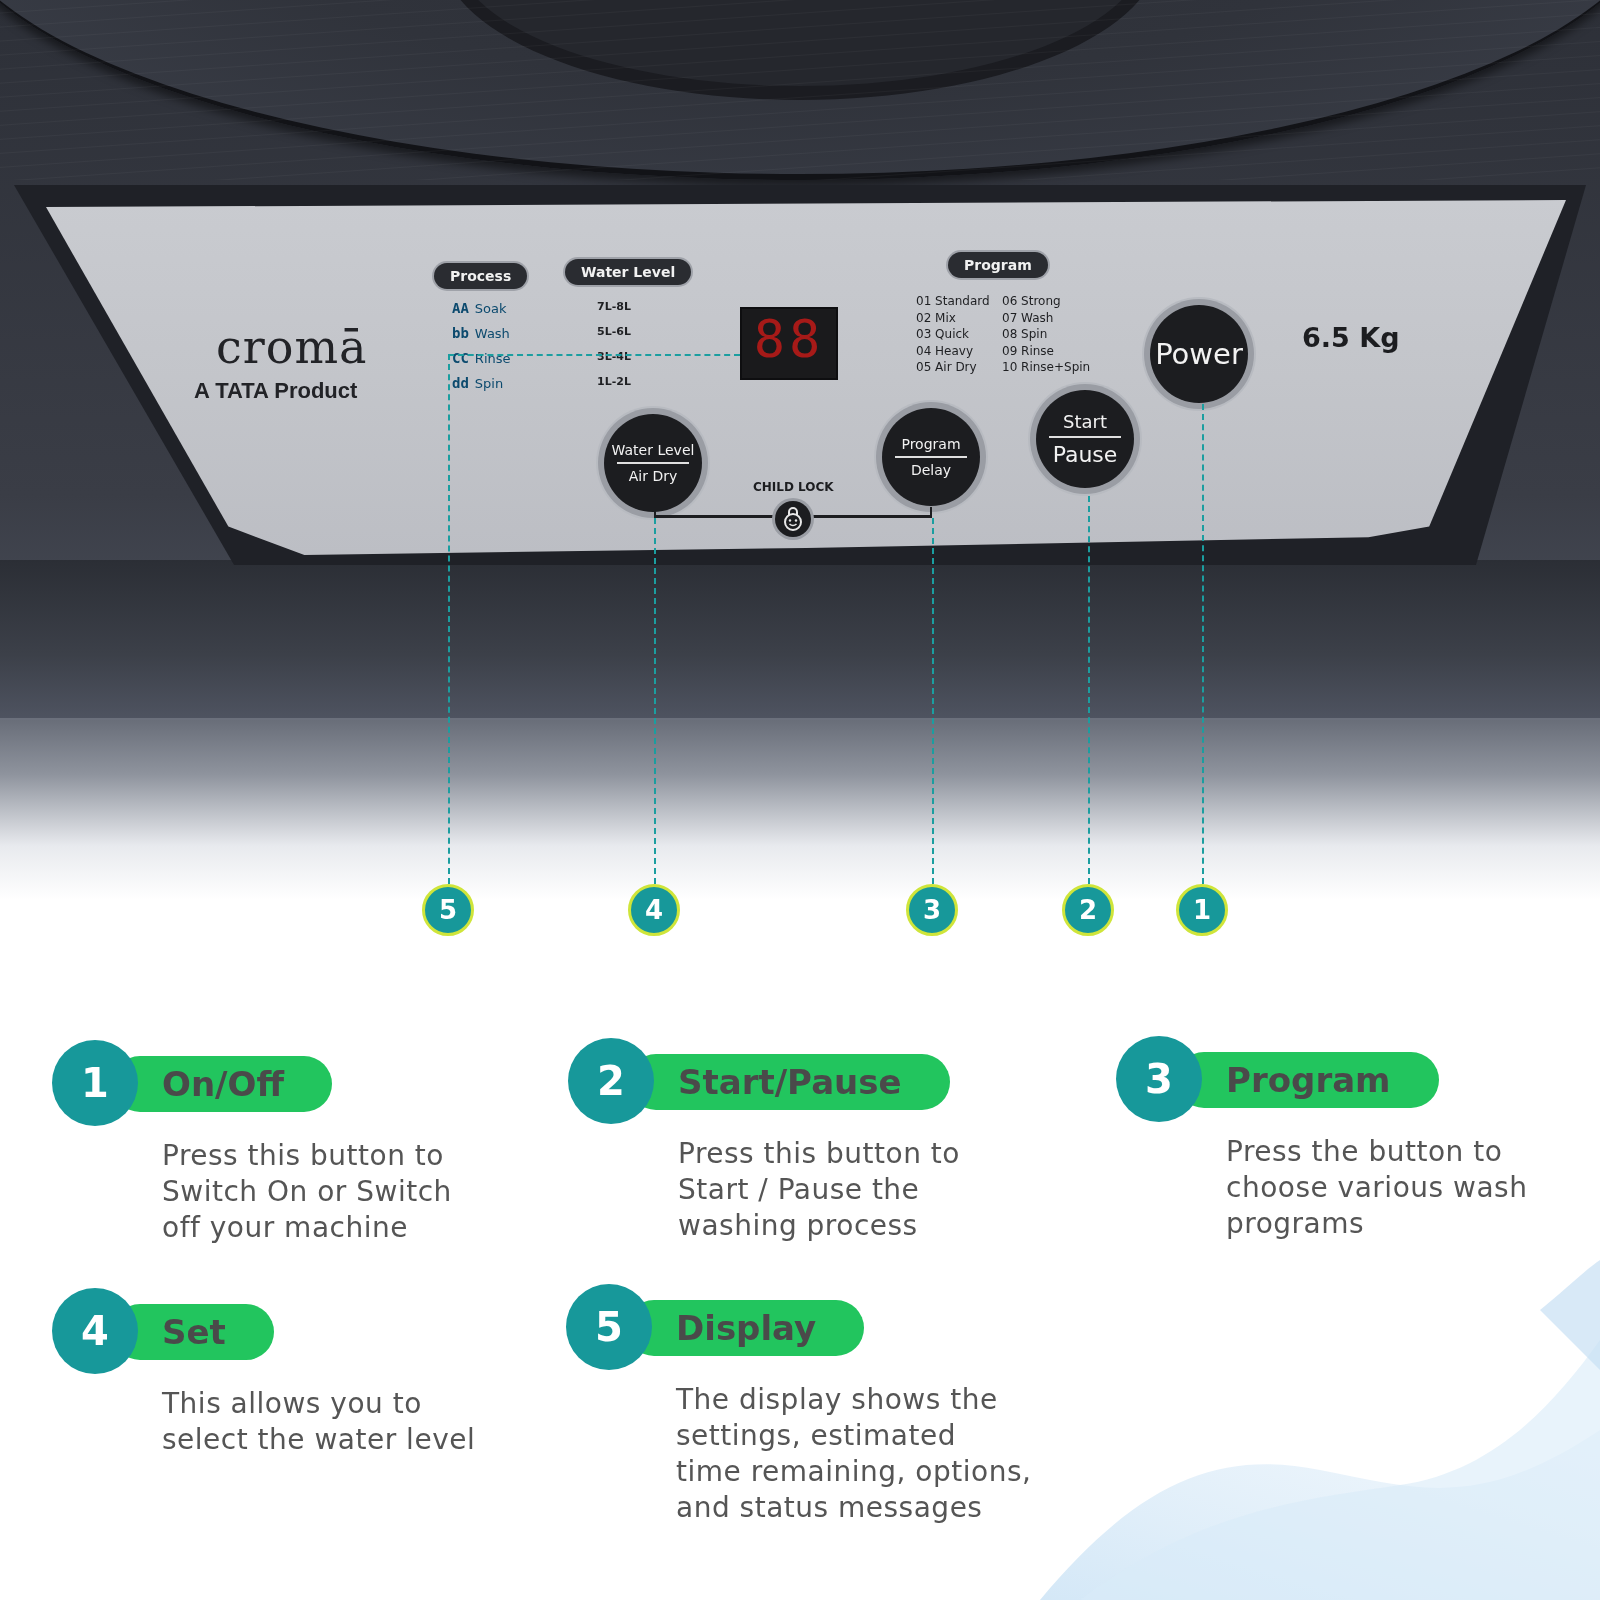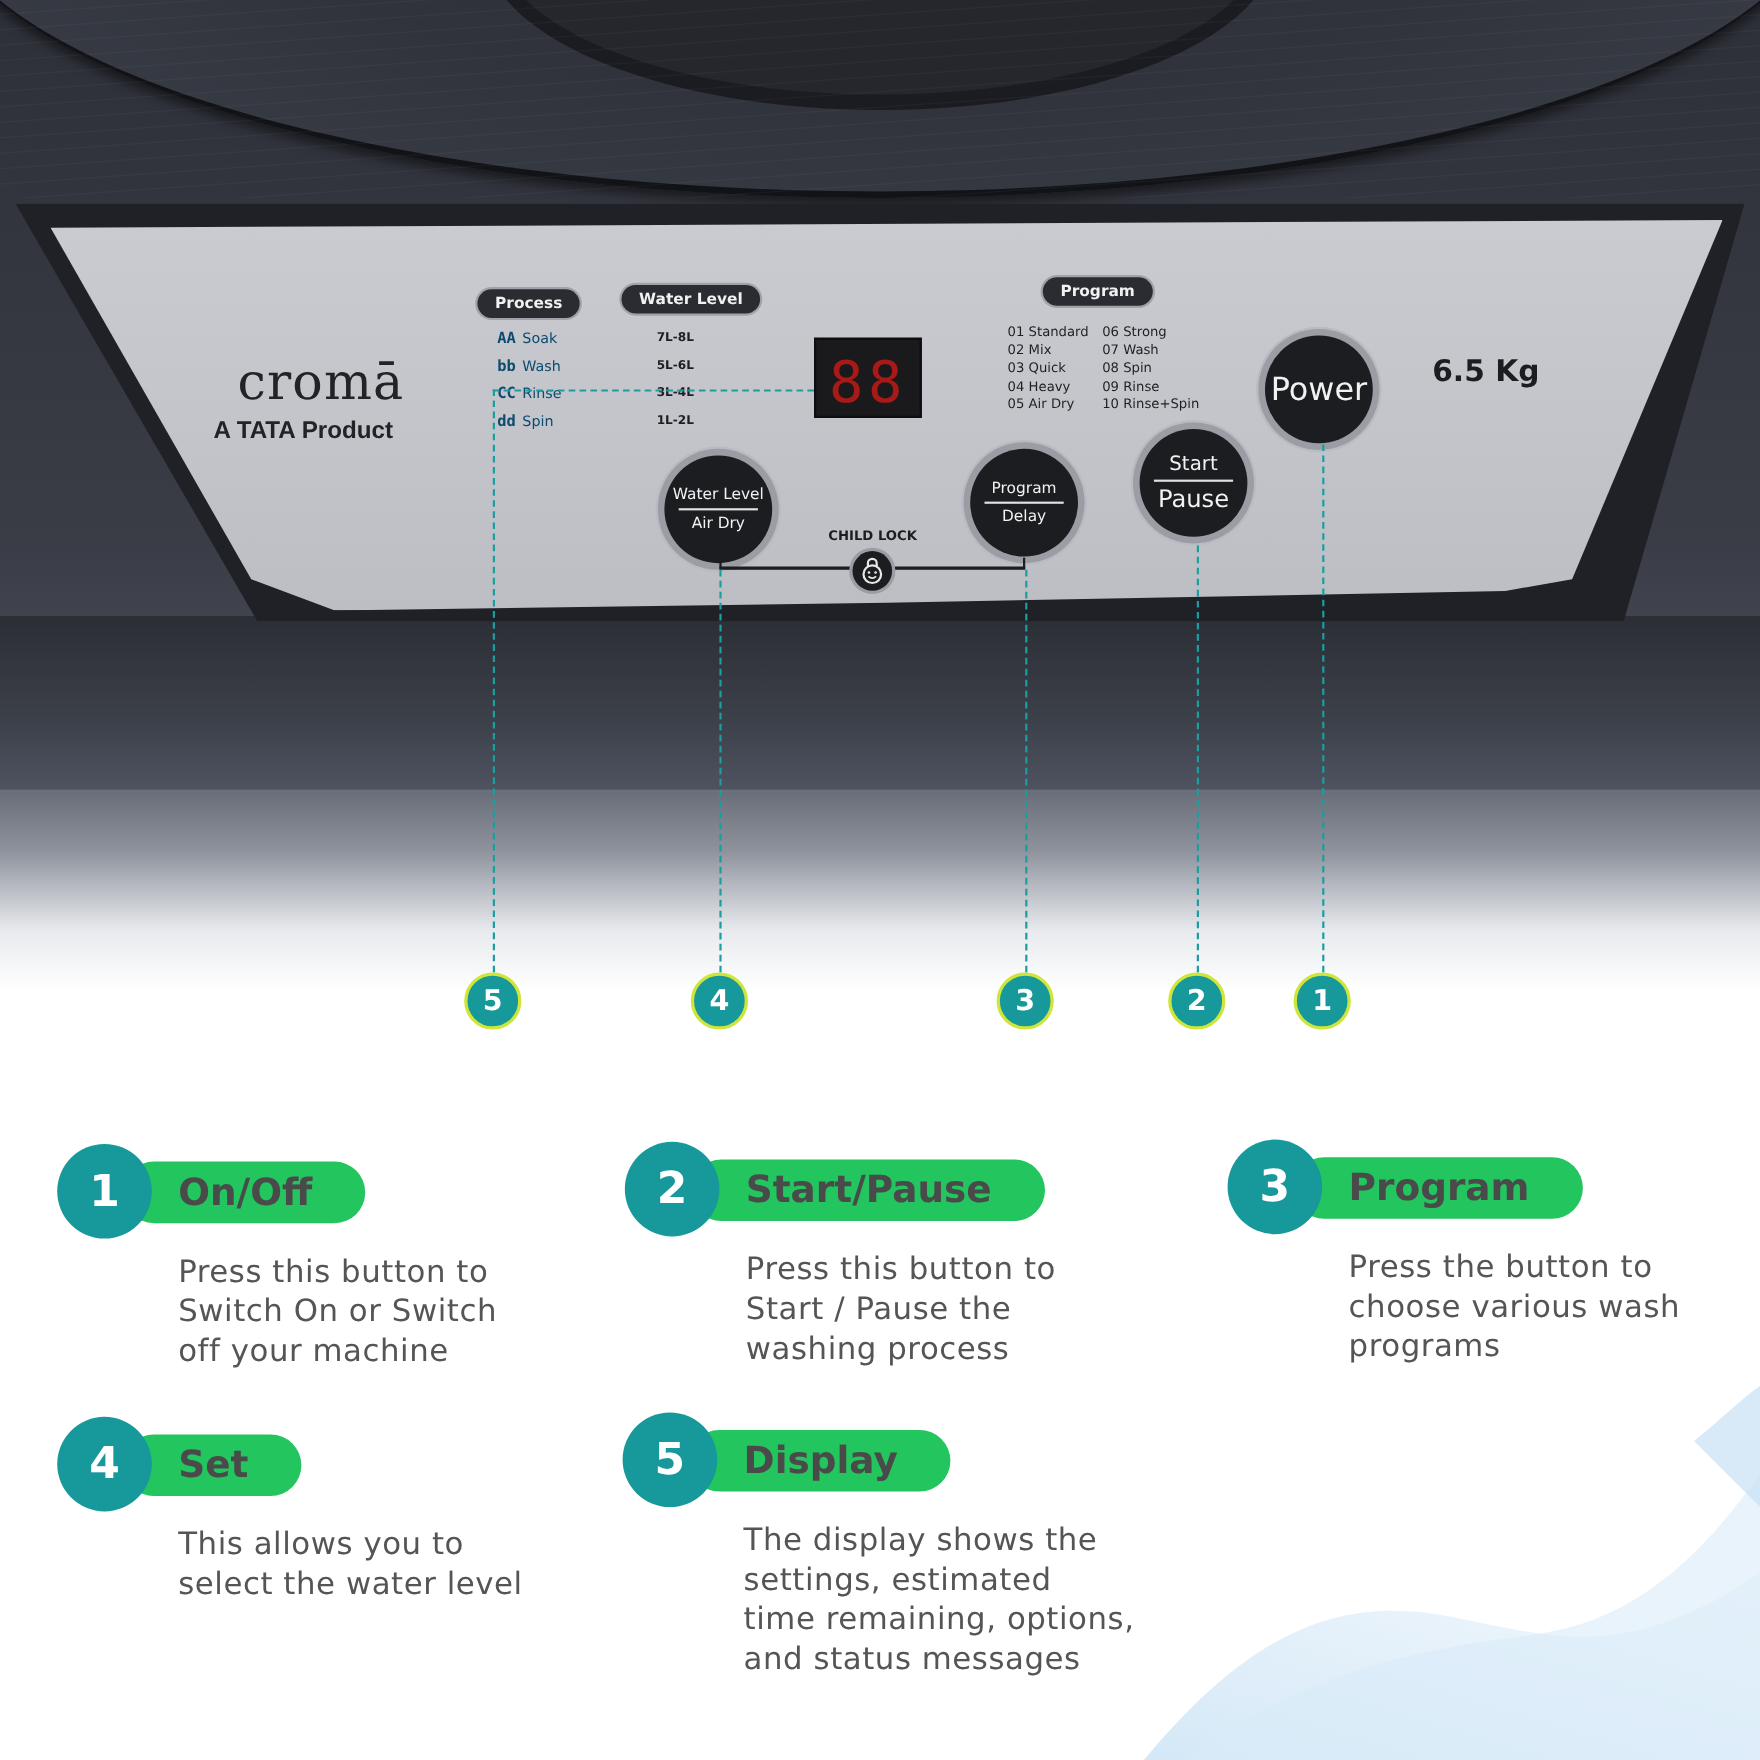--- a/index.html
+++ b/index.html
@@ -63,21 +63,21 @@
   }
   .list-col { position: absolute; font-size: 13px; color: #0c4a6e; line-height: 25px; }
   .list-col .code { font-family: "DejaVu Sans Mono", monospace; font-weight: bold; font-size: 14px; margin-right: 6px; }
   .water-col { position: absolute; font-size: 11px; font-weight: bold; color: #1e1f22; line-height: 25px; }
   .prog-col { position: absolute; font-size: 12px; color: #1e1f22; line-height: 16.5px; }
 
   
   .display {
     position: absolute; left: 740px; top: 307px; width: 98px; height: 73px;
     background: #1a1a1c; border: 2px solid #0e0e10;
-    display: flex; align-items: flex-end; justify-content: center;
+    display: flex; align-items: flex-start; justify-content: center;
   }
   .display span {
     font-family: "DejaVu Sans Mono", monospace; font-size: 52px; color: #c01a18; letter-spacing: 4px;
     opacity: 0.85;
   }
 
   
   .rbtn {
     position: absolute; border-radius: 50%; background: #1c1d20;
     box-shadow: 0 0 0 6px #9a9da4, 0 0 0 8px #b8bbc1;

